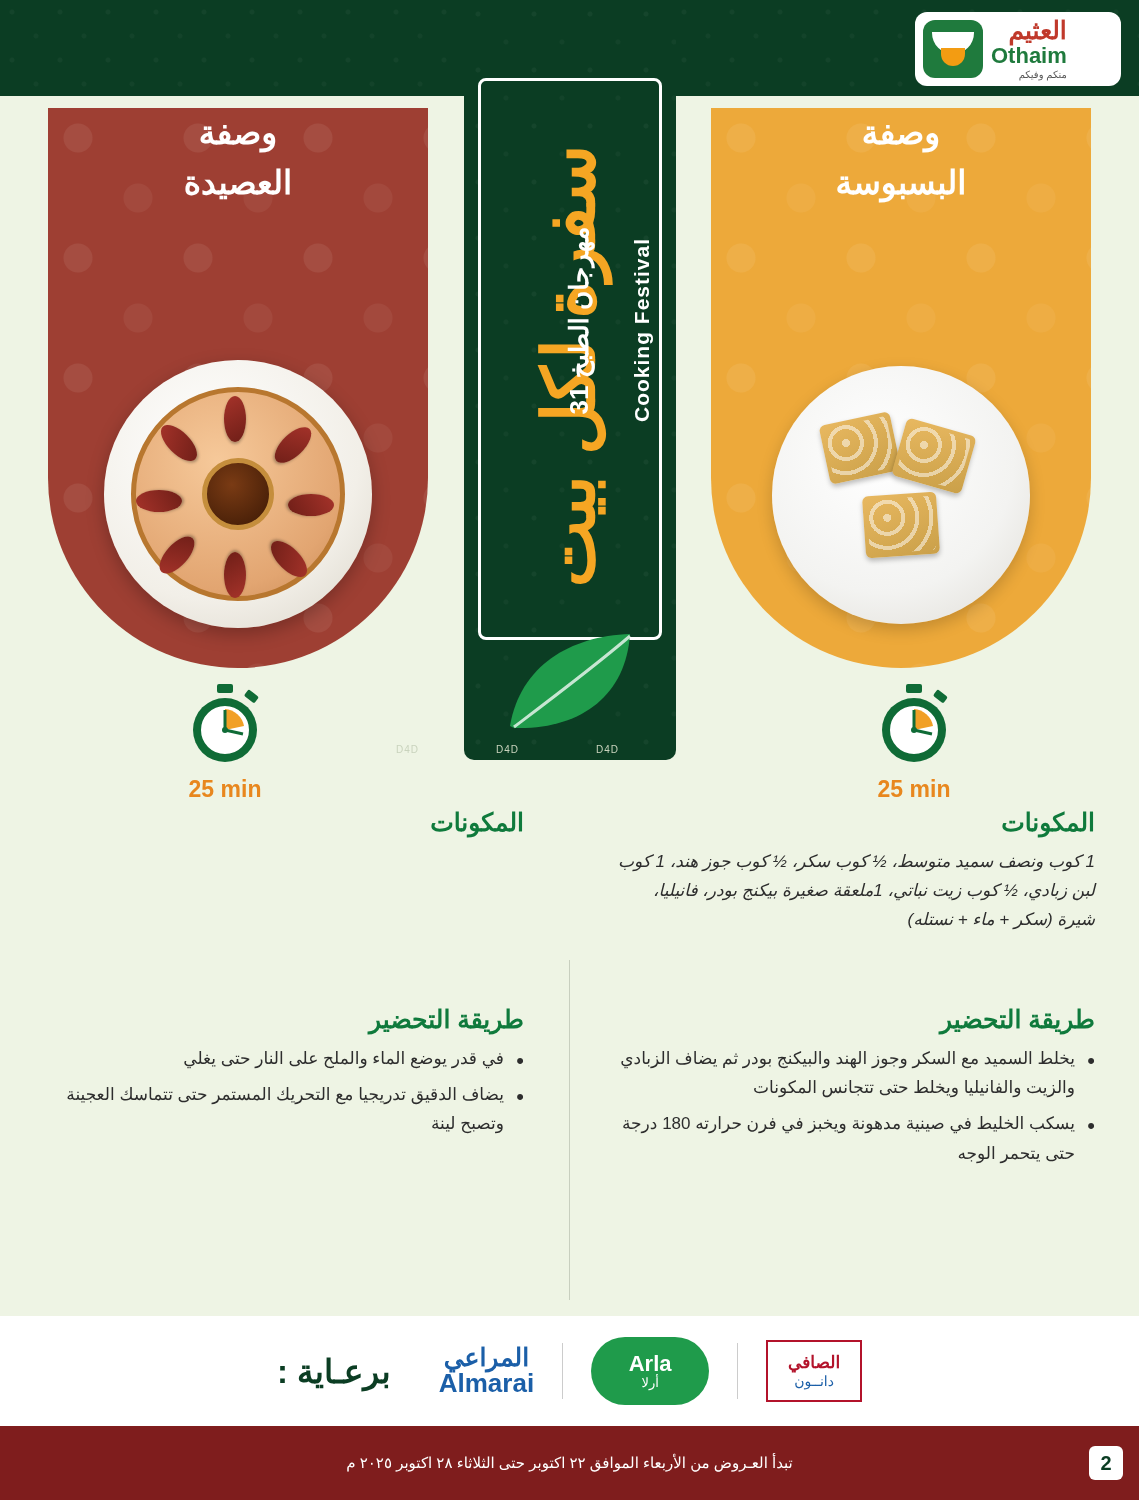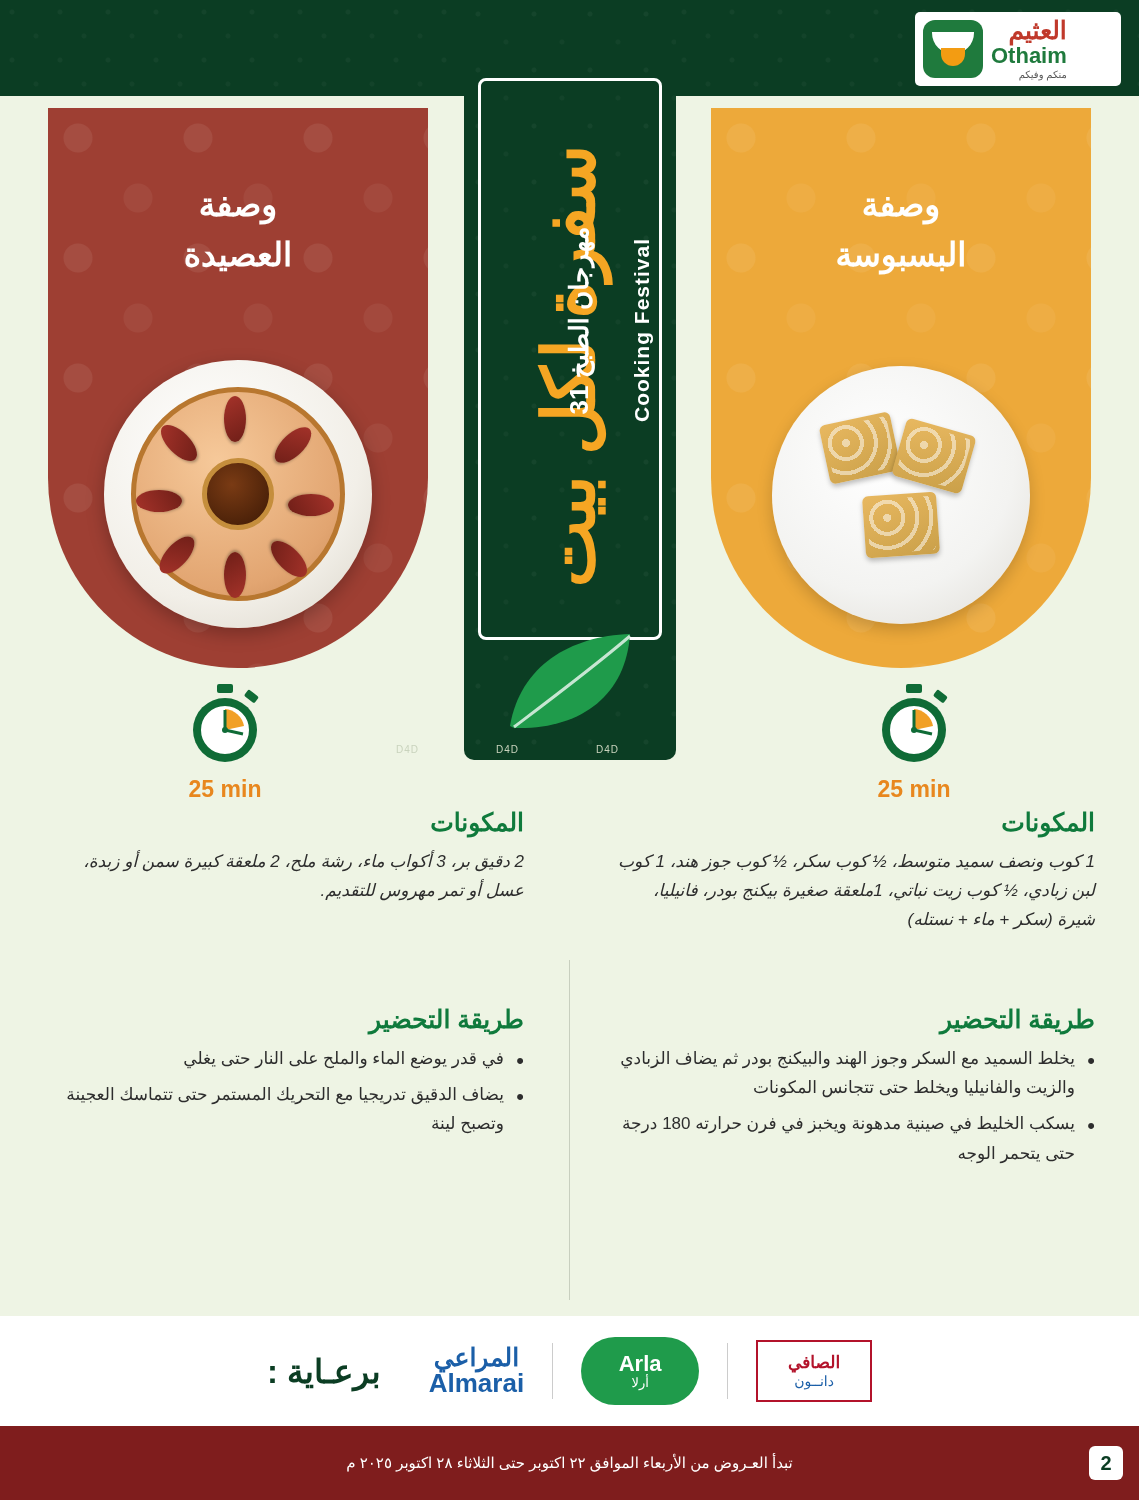--- a/index.html
+++ b/index.html
@@ -24,21 +24,21 @@
     background: #0b3d23;
     background-image:
       radial-gradient(circle at 12px 12px, rgba(255,255,255,0.035) 2px, transparent 3px),
       radial-gradient(circle at 36px 36px, rgba(255,255,255,0.03) 2px, transparent 3px);
     background-size: 48px 48px;
   }
   .logo-box {
     position: absolute; top: 12px; right: 18px;
     width: 206px; height: 74px;
     background: #ffffff;
-    border-radius: 5px;
+    border-radius: 12px;
     display: flex; align-items: center; justify-content: flex-end;
     padding: 6px 12px 6px 8px;
     gap: 8px;
   }
   .logo-text { text-align: right; line-height: 1; }
   .logo-text .brand-ar {
     font-size: 25px; font-weight: bold; color: #c0392b; letter-spacing: 1px;
   }
   .logo-text .brand-en {
     font-size: 22px; font-weight: bold; color: #1f7a3d; margin-top: 2px;
@@ -131,21 +131,20 @@
   .card-left  { left: 48px;  background: #9e3f33; }
   .card-pattern {
     position: absolute; inset: 0;
     background-image:
       radial-gradient(circle at 30px 30px, rgba(255,255,255,0.07) 14px, transparent 15px),
       radial-gradient(circle at 90px 90px, rgba(255,255,255,0.05) 14px, transparent 15px);
     background-size: 120px 120px;
   }
   .card-title {
     position: relative;
-    margin-top: 72px;
     text-align: center;
     color: #ffffff;
     font-size: 33px; font-weight: bold;
     line-height: 1.5;
   }
   .dish {
     position: absolute; left: 50%; transform: translateX(-50%);
   }
 
   
@@ -256,21 +255,21 @@
   .sp-almarai .en { font-size: 26px; font-weight: bold; color: #1b5fa8; }
   .sp-arla {
     width: 118px; height: 68px; border-radius: 34px;
     background: #1f9b4b; color: #fff;
     display: flex; flex-direction: column; align-items: center; justify-content: center;
     line-height: 1.1;
   }
   .sp-arla .en { font-size: 22px; font-weight: bold; }
   .sp-arla .ar { font-size: 13px; }
   .sp-safi {
-    width: 116px; height: 62px; border: 2px solid #b3132b;
+    width: 96px; height: 62px; border: 2px solid #b3132b;
     display: flex; flex-direction: column; align-items: center; justify-content: center;
     line-height: 1.15;
   }
   .sp-safi .ar1 { font-size: 17px; font-weight: bold; color: #b3132b; }
   .sp-safi .ar2 { font-size: 14px; color: #1b5fa8; }
 
   
   .footer {
     position: absolute; bottom: 0; left: 0;
     width: 1139px; height: 74px;
@@ -391,21 +390,20 @@
     </svg>
     <div class="time-text">25 min</div>
   </div>
 
   <div class="col col-right">
     <div class="sec-title">المكونات</div>
     <div class="sec-body">1 كوب ونصف سميد متوسط، ½ كوب سكر، ½ كوب جوز هند، 1 كوب لبن زبادي، ½ كوب زيت نباتي، 1ملعقة صغيرة بيكنج بودر، فانيليا، شيرة (سكر + ماء + نستله)</div>
   </div>
   <div class="col col-left">
     <div class="sec-title">المكونات</div>
-    <div class="sec-body">2 دقيق بر، 3 أكواب ماء، رشة ملح، 2 ملعقة كبيرة سمن أو زبدة، عسل أو تمر مهروس للتقديم.</div>
   </div>
 
   <div class="divider"></div>
 
   <div class="steps-block steps-right">
     <div class="sec-title">طريقة التحضير</div>
     <ul>
       <li>يخلط السميد مع السكر وجوز الهند والبيكنج بودر ثم يضاف الزبادي والزيت والفانيليا ويخلط حتى تتجانس المكونات</li>
       <li>يسكب الخليط في صينية مدهونة ويخبز في فرن حرارته 180 درجة حتى يتحمر الوجه</li>
     </ul>

